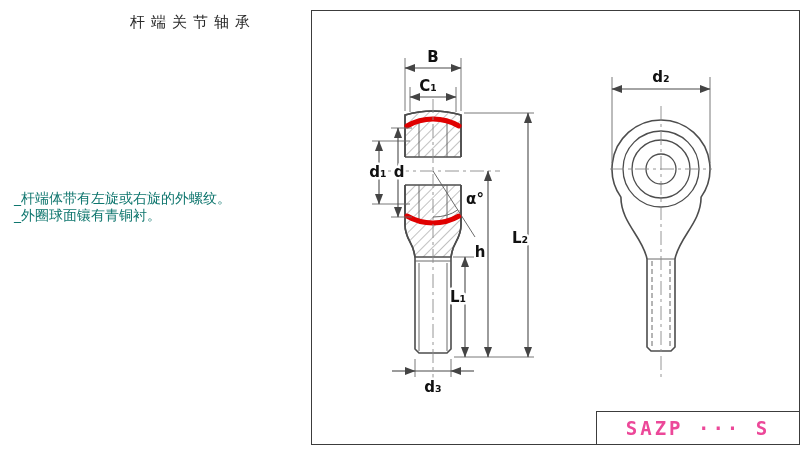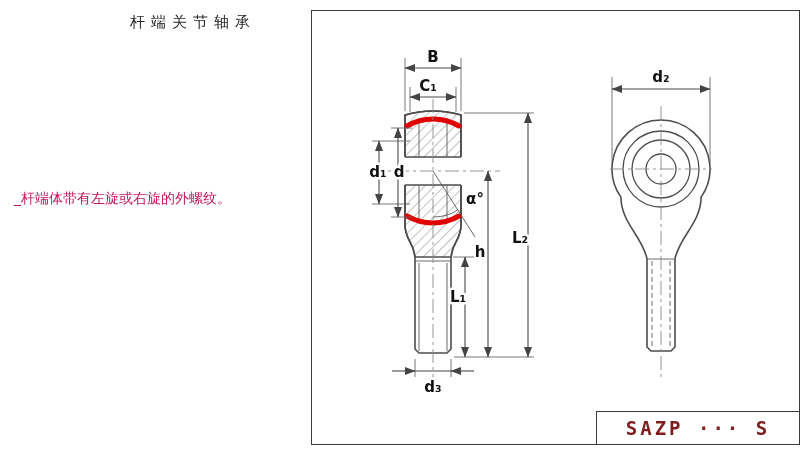--- a/index.html
+++ b/index.html
@@ -7,37 +7,37 @@
   .page {
     position: relative; width: 812px; height: 455px;
     background: #fff; overflow: hidden; color: #222;
   }
   .page-title {
     position: absolute; left: 130px; top: 13px;
     font-size: 15px; letter-spacing: 6px; color: #2a2a2a;
   }
   .notes {
     position: absolute; left: 14px; top: 190px; width: 300px;
-    font-size: 14px; line-height: 17px; color: #be185d;
+    font-size: 14px; line-height: 17px; color: #0f766e;
   }
   .drawing-frame {
     position: absolute; left: 311px; top: 10px;
     width: 489px; height: 435px;
     border: 1.5px solid #3c3c3c; background: #fff;
   }
   .drawing-frame svg { display: block; }
   .title-block {
     position: absolute; right: 0; bottom: 0;
     width: 203px; height: 33px;
     border-left: 1.5px solid #3c3c3c; border-top: 1.5px solid #3c3c3c;
     background: #fff; display: flex; align-items: center; justify-content: center;
   }
   .title-block span {
     font-family: "DejaVu Sans Mono", monospace;
-    font-size: 19px; font-weight: 700; letter-spacing: 3px; color: #7f1d1d;
+    font-size: 19px; font-weight: 700; letter-spacing: 3px; color: #ec4899;
   }
   
   .outline { fill: #fff; stroke: #4d4d4d; stroke-width: 1.6; }
   .edge    { fill: none; stroke: #4d4d4d; stroke-width: 1.3; }
   .thin    { fill: none; stroke: #5a5a5a; stroke-width: 0.9; }
   .dashed  { fill: none; stroke: #5a5a5a; stroke-width: 0.9; stroke-dasharray: 5 3; }
   .cline   { fill: none; stroke: #8a8a8a; stroke-width: 0.9; stroke-dasharray: 14 4 3 4; }
   .dim     { fill: none; stroke: #4a4a4a; stroke-width: 1.1; }
   .ext     { fill: none; stroke: #6a6a6a; stroke-width: 0.9; }
   .liner   { fill: none; stroke-width: 5; stroke-linecap: round; }
@@ -49,20 +49,21 @@
 </style>
 </head>
 <body>
 
 <div class="page">
 
   <div class="page-title">杆端关节轴承</div>
 
   <div class="notes">
     <div>_杆端体带有左旋或右旋的外螺纹。</div>
+    <div>_外圈球面镶有青铜衬。</div>
   </div>
 
   <div class="drawing-frame">
     <svg width="486" height="432" viewBox="0 0 486 432">
       <defs>
         <marker id="arr" orient="auto-start-reverse" markerWidth="12" markerHeight="9" refX="10" refY="4" markerUnits="userSpaceOnUse">
           <path d="M0 0 L10.5 4 L0 8 Z" fill="#444"></path>
         </marker>
         <pattern id="hatch" width="7" height="7" patternUnits="userSpaceOnUse" patternTransform="rotate(45)">
           <line x1="0" y1="0" x2="0" y2="7" stroke="#666" stroke-width="0.8"></line>

